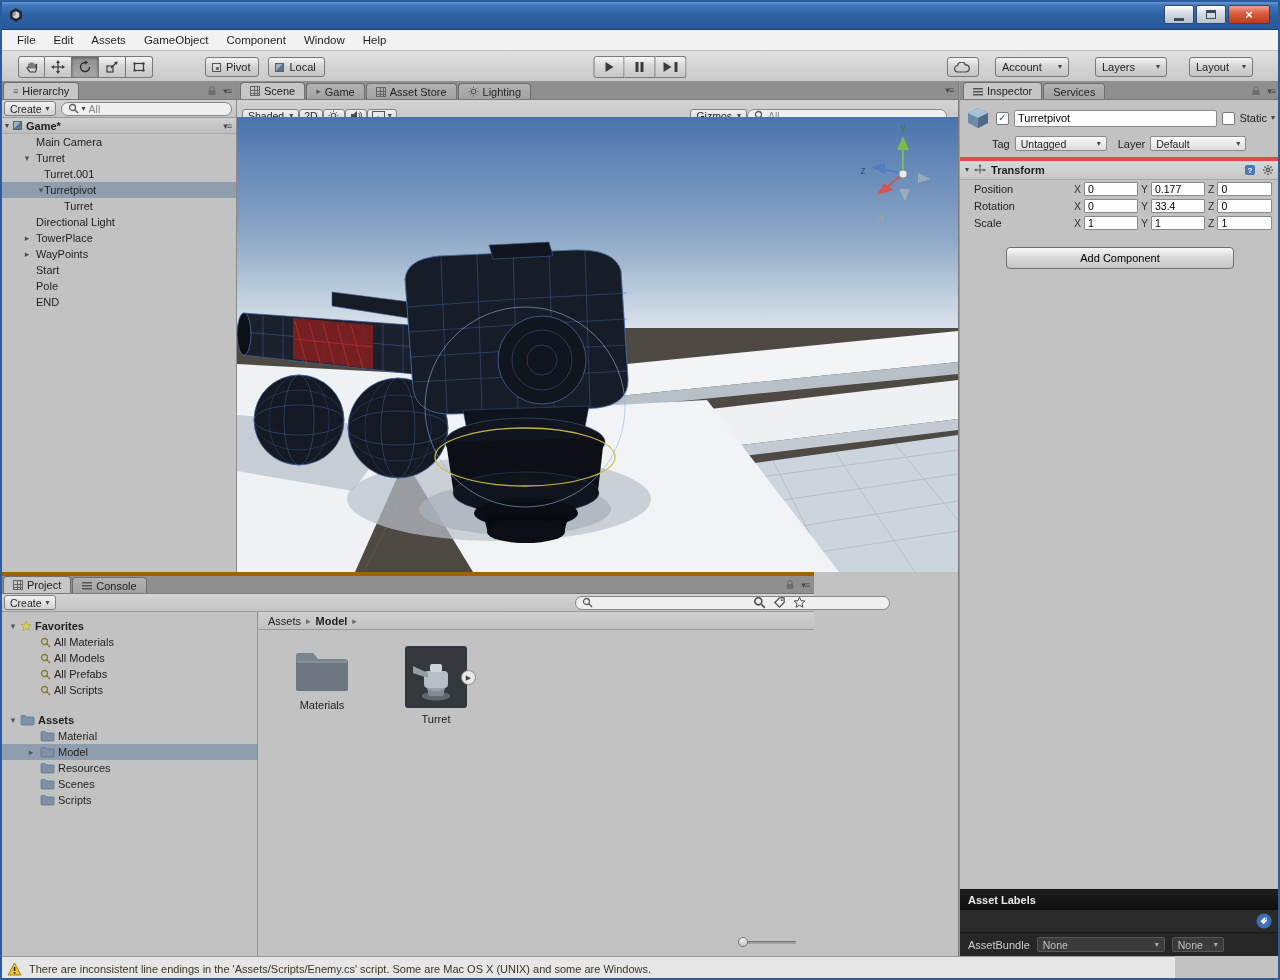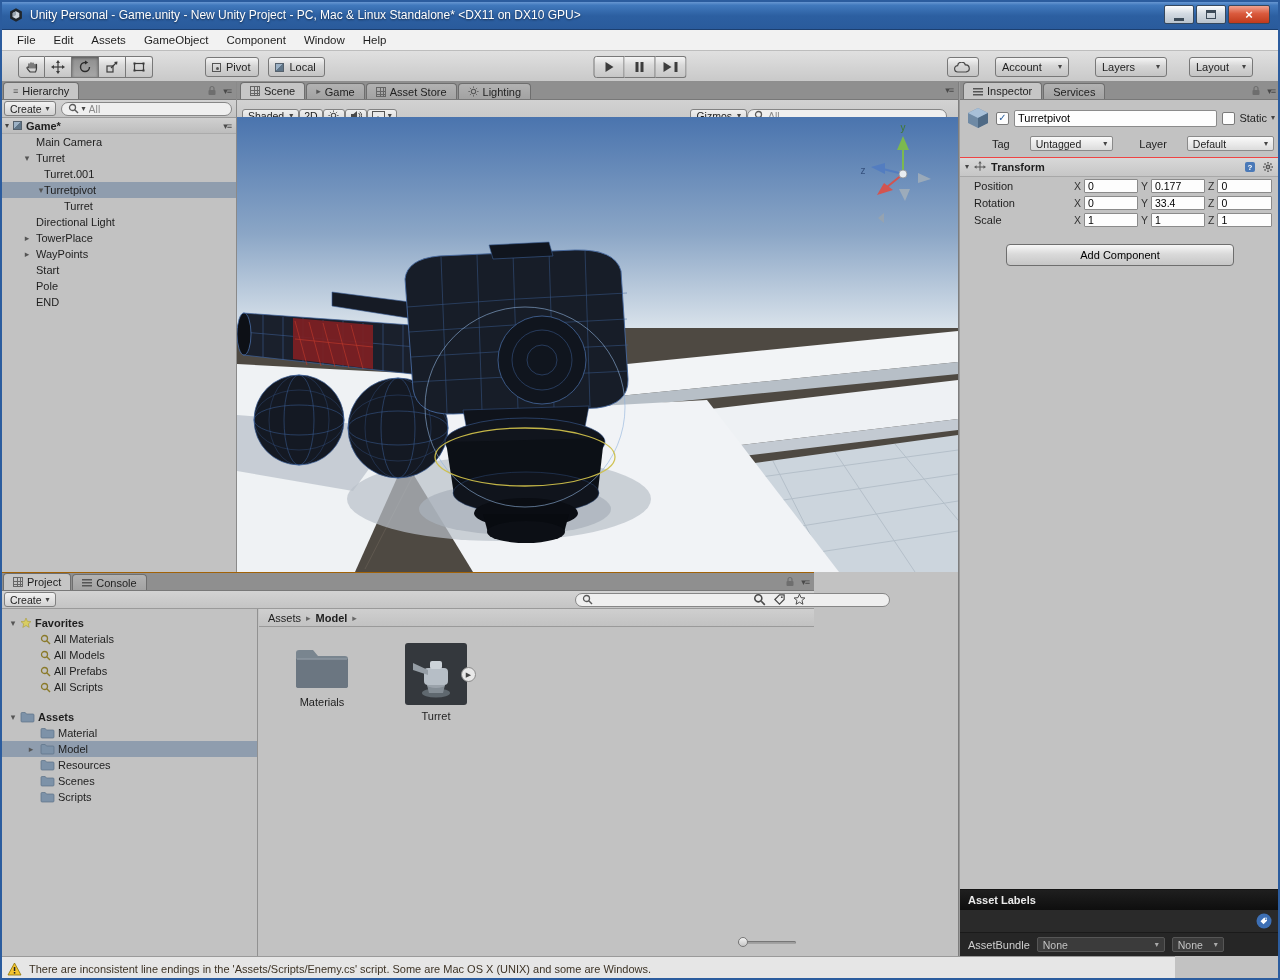--- a/index.html
+++ b/index.html
@@ -65,40 +65,40 @@
 .scenebar{height:32px;background:linear-gradient(#d2d2d2,#c2c2c2);border-bottom:1px solid #919191;display:flex;align-items:center;gap:0;padding:3px 5px}
 .sv-dd{height:14px;padding:0 5px;display:flex;align-items:center;gap:5px;background:linear-gradient(#f0f0f0,#d5d5d5);border:1px solid #828282;border-radius:3px;font-size:10.5px}
 .sv-btn{height:14px;min-width:22px;padding:0 4px;display:flex;align-items:center;justify-content:center;gap:3px;background:linear-gradient(#f0f0f0,#d5d5d5);border:1px solid #828282;border-radius:3px;font-size:10.5px}
 .viewport{position:absolute;top:35px;left:0;width:721px;height:455px;display:block}
 
 .inspector{position:absolute;left:960px;top:82px;width:320px;height:874px;background:#c2c2c2}
 .insp-head{padding:5px 5px 3px 5px;display:flex;align-items:center;gap:5px}
 .checkbox{width:13px;height:13px;background:#fdfdfd;border:1px solid #7a7a7a;border-radius:2px;display:flex;align-items:center;justify-content:center;font-size:10px;color:#2a5f9e;line-height:1}
 .namefield{flex:1;height:17px;border:1px solid #8a8a8a;background:#fdfdfd;font-size:11px;padding:0 3px;border-radius:2px;min-width:0}
 .static-wrap{display:flex;align-items:center;gap:4px}
-.tagrow{display:flex;align-items:center;gap:20px;padding:2px 6px 6px 32px;border-bottom:1px solid #ef4444}
+.tagrow{display:flex;align-items:center;gap:5px;padding:2px 6px 6px 32px;border-bottom:4px solid #ef4444}
 .popup{height:15px;background:linear-gradient(#fafafa,#dcdcdc);border:1px solid #8a8a8a;border-radius:2px;display:flex;align-items:center;justify-content:space-between;padding:0 5px;font-size:10.5px;gap:4px}
 .comp-head{height:19px;background:linear-gradient(#d8d8d8,#c6c6c6);border-bottom:1px solid #a8a8a8;display:flex;align-items:center;gap:5px;padding:0 5px;font-weight:bold;position:relative}
 .comp-head .right{position:absolute;right:6px;display:flex;gap:6px;align-items:center}
 .comp-row{height:17px;display:flex;align-items:center;padding:0 8px 0 14px;gap:4px}
 .comp-row .rlabel{width:96px}
 .axgroup{display:flex;align-items:center;gap:3px;flex:1}
 .axgroup .ax{font-size:10.5px;color:#333}
 .numfield{width:100%;height:14px;border:1px solid #8a8a8a;background:#fdfdfd;font-size:10.5px;padding:0 3px;min-width:0;border-radius:1px}
 .axcell{flex:1;display:flex;align-items:center;gap:3px}
 .addcomp{display:block;margin:16px auto 0;width:228px;height:22px;background:linear-gradient(#f8f8f8,#dadada 45%,#c6c6c6);border:1px solid #6e6e6e;border-radius:4px;font-size:11px;text-align:center;line-height:20px}
 .assetlabels{position:absolute;bottom:0;left:0;width:320px;background:#2a2a2a;border-top:1px solid #141414}
 .al-head{height:20px;background:linear-gradient(#1f1f1f,#0e0e0e);color:#eaeaea;font-weight:bold;display:flex;align-items:center;padding:0 8px;font-size:11px}
 .al-mid{height:22px;display:flex;align-items:center;justify-content:flex-end;padding:0 8px}
 .al-bottom{height:24px;display:flex;align-items:center;gap:7px;padding:0 8px;color:#cfcfcf;background:#262626;border-top:1px solid #1a1a1a}
 .dark-dd{height:15px;background:#3b3b3b;border:1px solid #565656;border-radius:2px;color:#c2c2c2;display:flex;align-items:center;justify-content:space-between;padding:0 5px;font-size:10.5px;gap:4px}
 .dark-dd .caret{color:#aaa}
 .wide{width:128px}.narrow{width:52px}
 
-.project{position:absolute;left:0;top:572px;width:814px;height:384px;background:#c2c2c2;border-top:1px solid #a16207}
+.project{position:absolute;left:0;top:572px;width:814px;height:384px;background:#c2c2c2;border-top:4px solid #a16207}
 .proj-search{position:absolute;left:575px;width:315px}
 .proj-icons{position:absolute;right:8px;display:flex;gap:7px;align-items:center}
 .proj-body{position:absolute;top:36px;left:0;right:0;bottom:0}
 .proj-tree{position:absolute;left:0;top:0;width:258px;bottom:0;border-right:1px solid #919191;padding-top:6px}
 .p0{padding-left:20px}.p0 .fold{left:8px}
 .p1{padding-left:40px}.p1 .fold{left:26px}
 .spacer14{height:14px}
 .bold{font-weight:bold}
 .proj-main{position:absolute;left:259px;top:0;right:0;bottom:0}
 .breadcrumb{height:18px;background:linear-gradient(#cfcfcf,#c2c2c2);border-bottom:1px solid #9a9a9a;display:flex;align-items:center;gap:5px;padding:0 9px}
@@ -127,21 +127,20 @@
 </style>
 </head>
 <body>
 
 <div class="titlebar">
   <svg width="16" height="16" viewBox="0 0 16 16">
       <path d="M8 1.2 13.9 4.6 V11.4 L8 14.8 2.1 11.4 V4.6 Z" fill="#20262c"></path>
       <path d="M8 4.2 11.3 6.1 V9.9 L8 11.8 4.7 9.9 V6.1 Z" fill="#cfd6dd"></path>
       <path d="M8 4.2 V8 L4.7 9.9 V6.1 Z" fill="#98a4b0"></path>
     </svg>
-  <span class="title-text">Unity Personal - Game.unity - New Unity Project - PC, Mac &amp; Linux Standalone* &lt;DX11 on DX10 GPU&gt;</span>
   <div class="win-btns">
     <div class="win-btn">
         <span class="glyph-min"></span>
       </div>
     <div class="win-btn">
         <span class="glyph-max"></span>
       </div>
     <div class="win-btn close">
         <span>×</span>
       </div>

